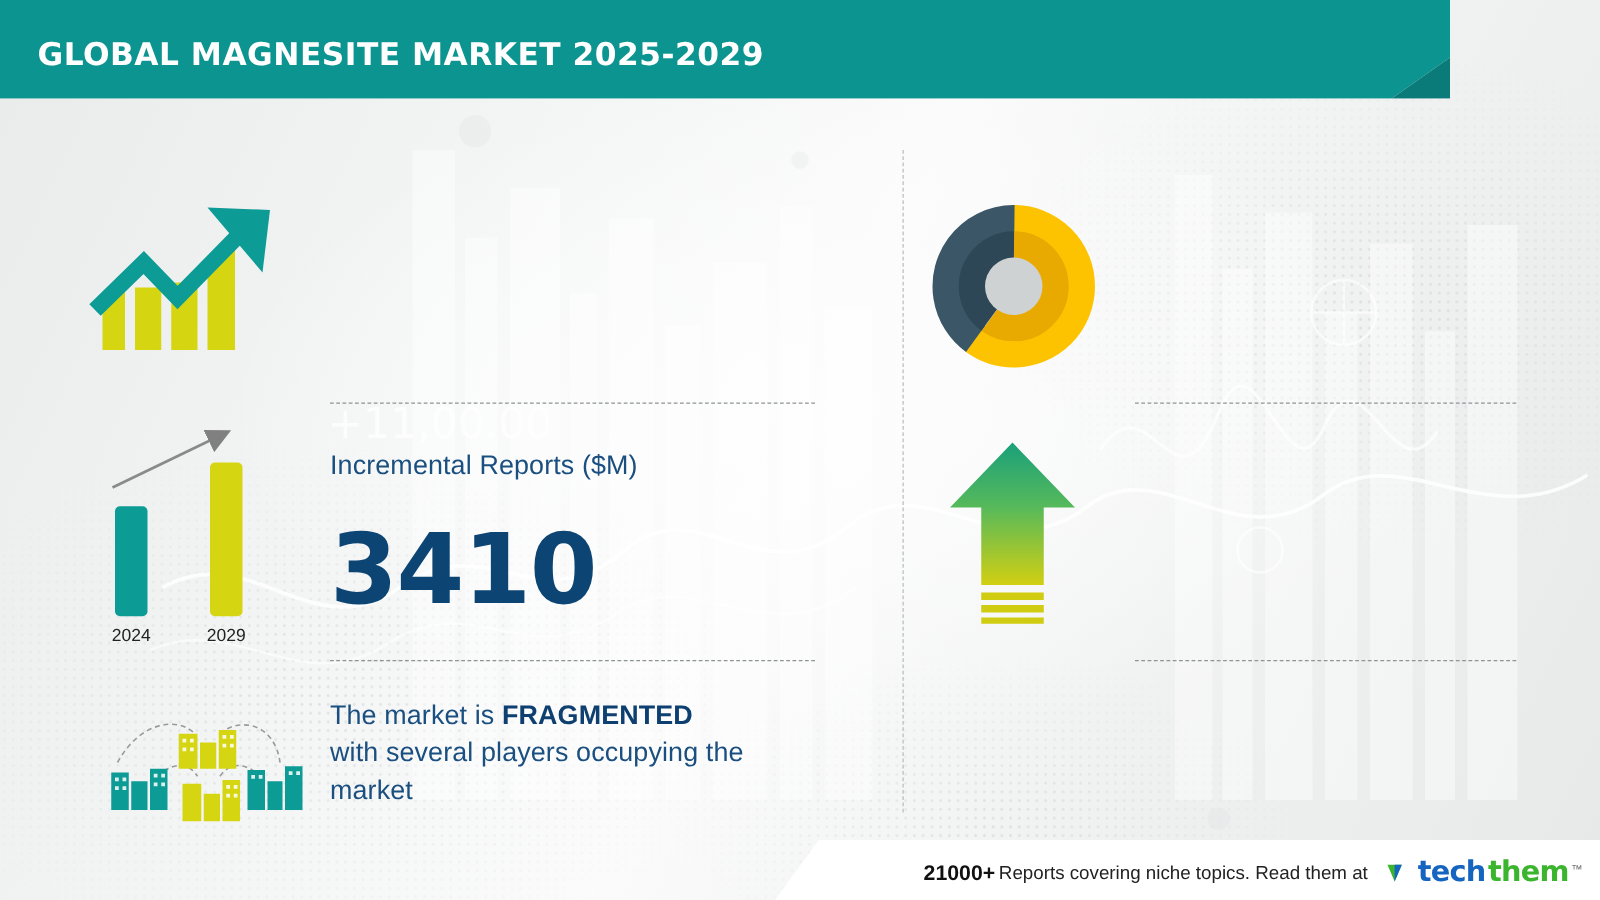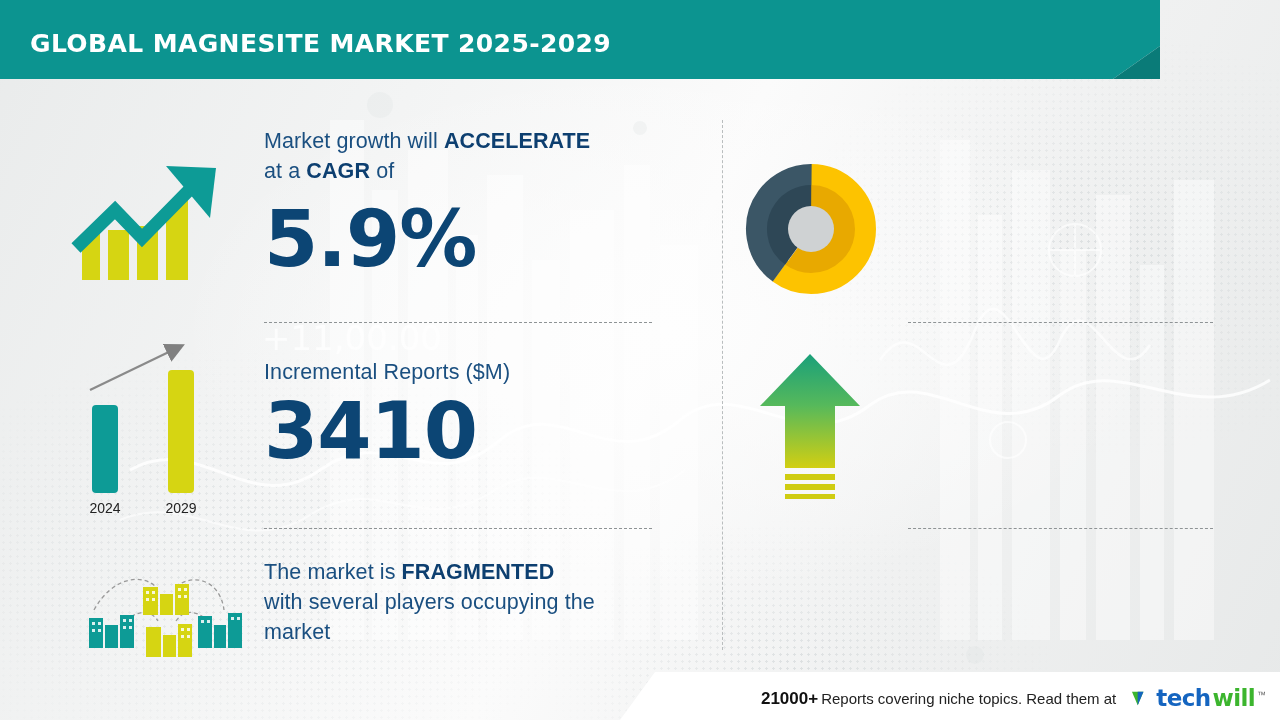--- a/index.html
+++ b/index.html
@@ -55,21 +55,21 @@
   .blk { position:absolute; color:#134a7c; }
   .lead { font-size:21.5px; line-height:30px; color:#1a4f80;
           font-family:"Liberation Sans", sans-serif; letter-spacing:.1px; }
   .lead b { font-weight:bold; color:#0d3f70; }
   .bignum { font-size:78px; line-height:82px; font-weight:bold; color:#0c4574;
             letter-spacing:-1px; font-family:"DejaVu Sans", sans-serif; }
 
   .b1 { left:264px; top:126px; width:400px; }
   .b1 .bignum { margin-top:12px; }
   .b2 { left:264px; top:357px; width:400px; }
-  .b2 .bignum { margin-top:3px; }
+  .b2 .bignum { margin-top:28px; }
   .b3 { left:264px; top:557px; width:420px; }
   .b4 { left:898px; top:126px; width:330px; }
   .b4 .bignum { margin-top:12px; }
   .b5 { left:898px; top:357px; width:330px; }
   .b5 .bignum { margin-top:12px; }
 
   
   .icon { position:absolute; }
   .ic-growth { left:70px; top:148px; width:160px; height:145px; }
   .ic-bars   { left:70px; top:335px; width:165px; height:185px; }
@@ -241,27 +241,20 @@
         <stop offset="45%" stop-color="#56b95b"></stop>
         <stop offset="100%" stop-color="#d2cf12"></stop>
       </linearGradient>
     </defs>
     <path d="M55,6 L105,58 H80 V120 H30 V58 H5 Z" fill="url(#gradUp)"></path>
     <rect x="30" y="126" width="50" height="6" fill="#cfcc11"></rect>
     <rect x="30" y="136" width="50" height="6" fill="#cfcc11"></rect>
     <rect x="30" y="146" width="50" height="5" fill="#cfcc11"></rect>
   </svg>
 
-  <div class="blk b1">
-    <div class="lead">
-      <span>Market growth will </span><b>ACCELERATE</b><br>
-      <span>at a </span><b>CAGR</b><span> of</span>
-    </div>
-    <div class="bignum">5.9%</div>
-  </div>
 
   <div class="blk b2">
     <div class="lead">Incremental Reports ($M)</div>
     <div class="bignum">3410</div>
   </div>
 
   <div class="blk b3">
     <div class="lead">
       <span>The market is </span><b>FRAGMENTED</b><br>
       <span>with several players occupying the</span><br>
@@ -274,18 +267,18 @@
   <div class="footer"></div>
   <div class="footer-inner">
     <span class="f-count">21000+</span>
     <span class="f-text">Reports covering niche topics. Read them at</span>
     <span class="logo">
       <svg width="23" height="23" viewBox="0 0 24 24">
         <path d="M1,5 L13,5 L7,19 Z" fill="#3cb52e"></path>
         <path d="M7,5 L13,5 L7,19 Z" fill="#1565c0"></path>
       </svg>
       <span class="logo-word logo-tech">tech</span>
-      <span class="logo-word logo-navio">will</span>
+      <span class="logo-word logo-navio">them</span>
       <span class="logo-tm">™</span>
     </span>
   </div>
 
 </div>
 
 </body></html>

